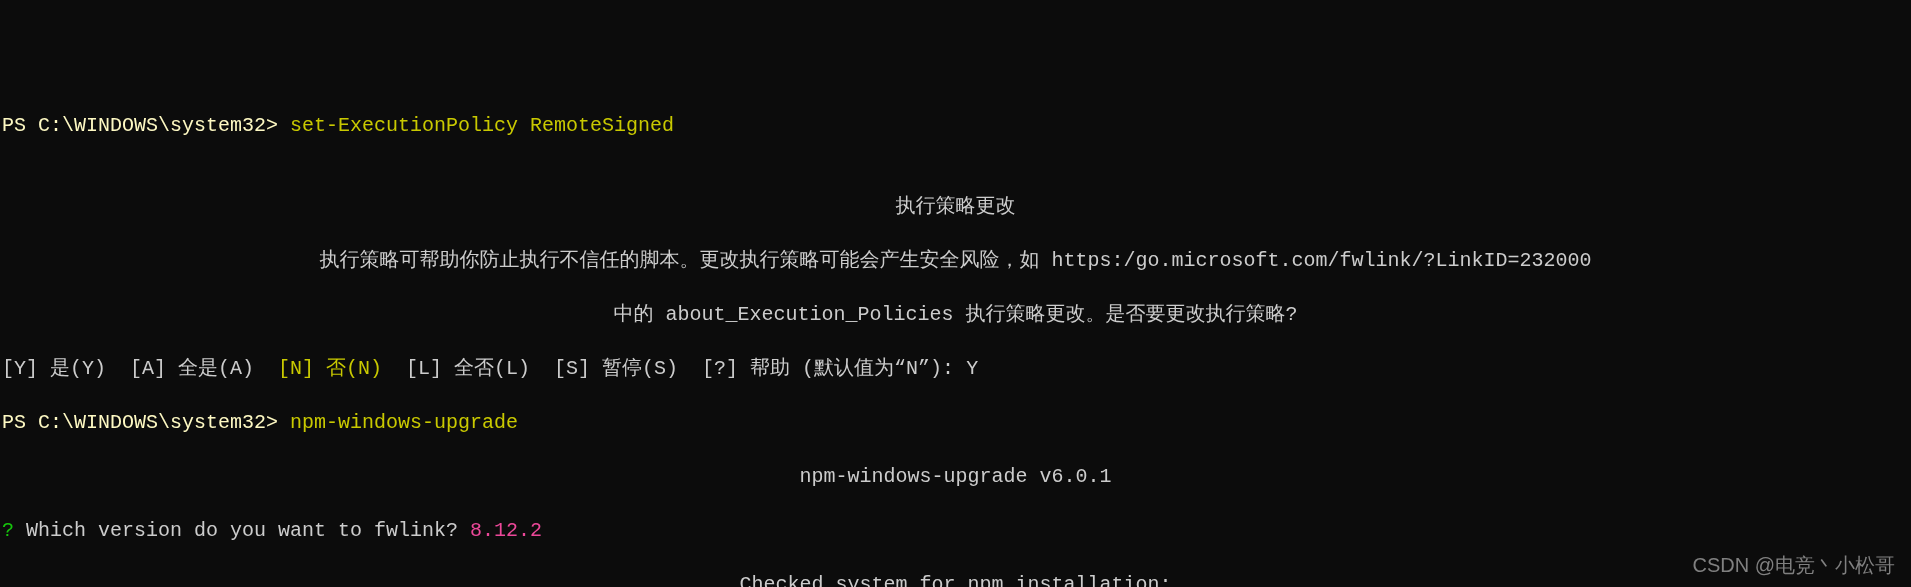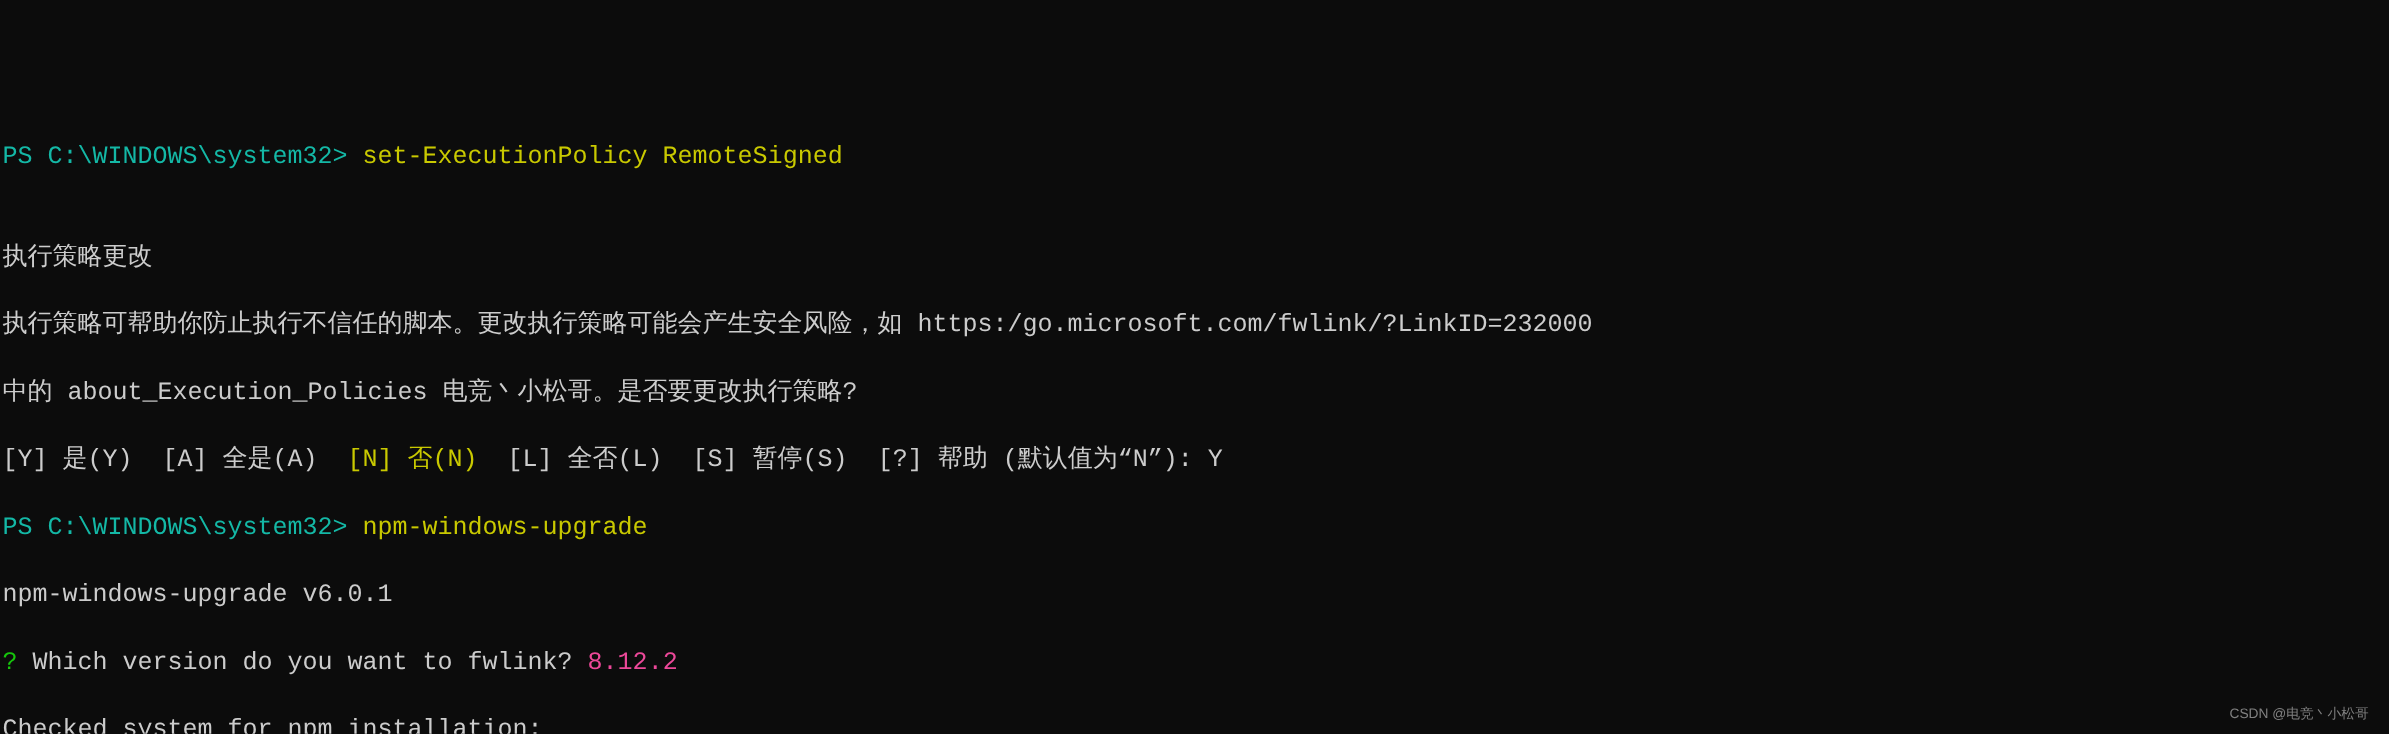--- a/index.html
+++ b/index.html
@@ -17,54 +17,55 @@
       white-space: pre;
       overflow-x: auto;
       width: 1911px;
       height: 587px;
       position: relative;
     }
     .line {
       display: block;
     }
     .prompt {
-      color: #14b8a6;
+      color: #fef9c3;
     }
     .yellow {
       color: #c9c900;
       text-align: center;
     }
     .green {
       color: #16c60c;
     }
     .blue {
       color: #ec4899;
     }
     .white {
       color: #cccccc;
+      text-align: center;
     }
     .watermark {
       position: absolute;
       bottom: 8px;
       right: 16px;
       color: #808080;
-      font-size: 11px;
+      font-size: 20px;
       font-family: sans-serif;
     }
   </style>
 </head>
 <body>
 
 
 
 <div class="line"><span class="prompt">PS C:\WINDOWS\system32&gt; </span><span class="yellow">set-ExecutionPolicy RemoteSigned</span></div>
 <div class="line"></div>
 <div class="line white">执行策略更改</div>
 <div class="line white">执行策略可帮助你防止执行不信任的脚本。更改执行策略可能会产生安全风险，如 https:/go.microsoft.com/fwlink/?LinkID=232000</div>
-<div class="line white">中的 about_Execution_Policies 电竞丶小松哥。是否要更改执行策略?</div>
+<div class="line white">中的 about_Execution_Policies 执行策略更改。是否要更改执行策略?</div>
 <div class="line"><span class="white">[Y] 是(Y)  [A] 全是(A)  </span><span class="yellow">[N] 否(N)</span><span class="white">  [L] 全否(L)  [S] 暂停(S)  [?] 帮助 (默认值为“N”): Y</span></div>
 <div class="line"><span class="prompt">PS C:\WINDOWS\system32&gt; </span><span class="yellow">npm-windows-upgrade</span></div>
 <div class="line white">npm-windows-upgrade v6.0.1</div>
 <div class="line"><span class="green">?</span><span class="white"> Which version do you want to fwlink? </span><span class="blue">8.12.2</span></div>
 <div class="line white">Checked system for npm installation:</div>
 
 
 
 
 <div class="line"></div>

